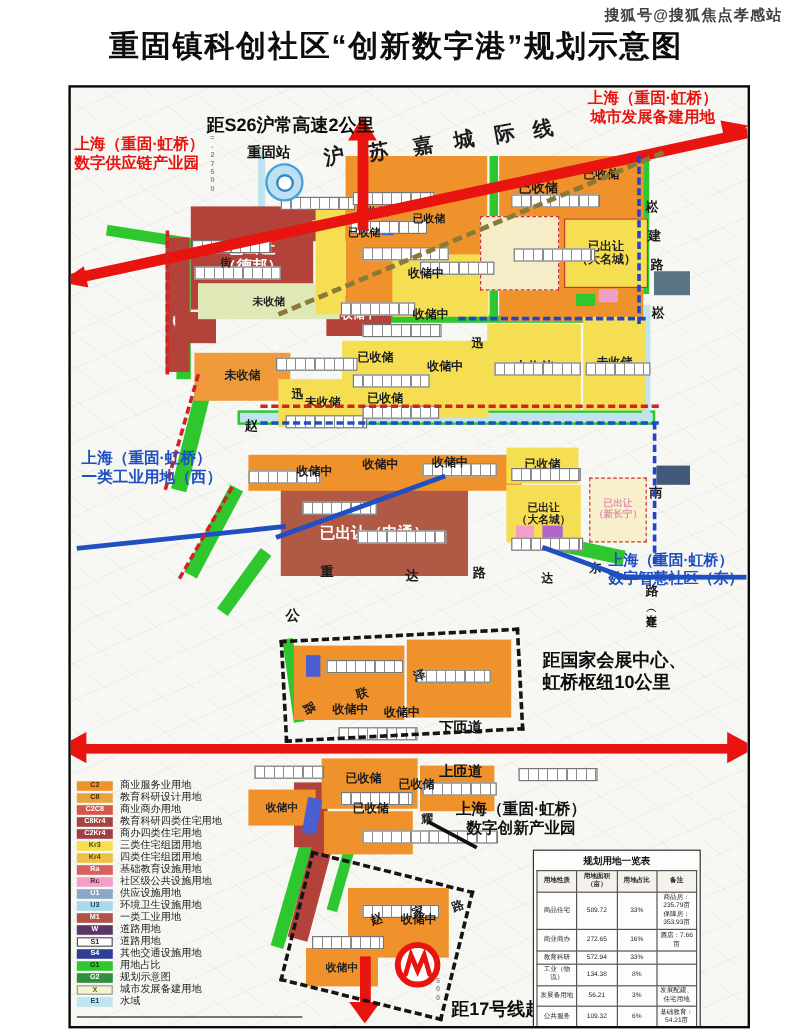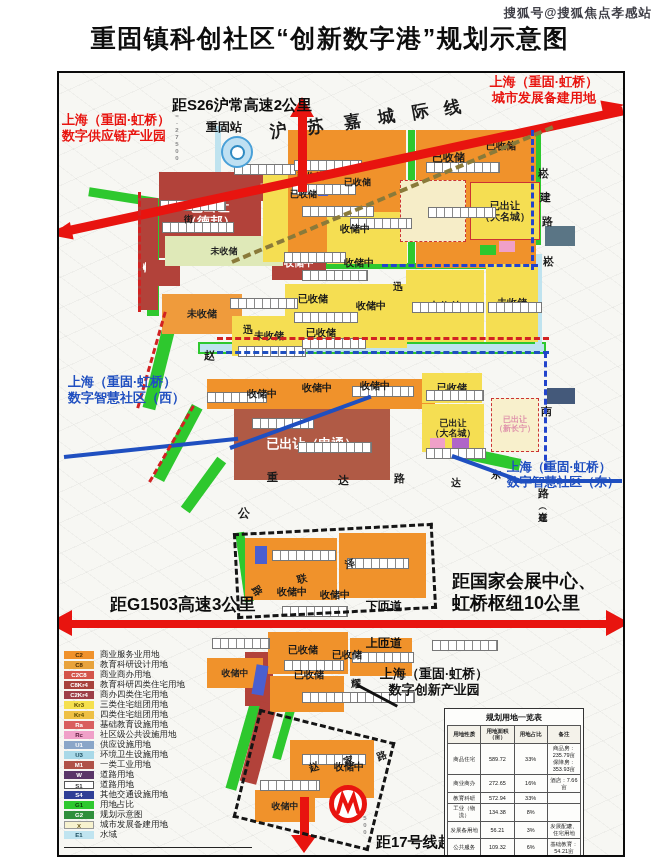--- a/index.html
+++ b/index.html
@@ -271,33 +271,32 @@
     <div class="callout" style="left:462px;top:72px;width:160px;text-align:center;font-size:13px;color:#e8140f;">
       <div>上海（重固·虹桥）</div>
         <div>城市发展备建用地</div>
     </div>
     <div class="callout" style="left:60px;top:110px;font-size:13px;color:#e8140f;">
       <div>上海（重固·虹桥）</div>
         <div>数字供应链产业园</div>
     </div>
     <div class="callout" style="left:66px;top:372px;font-size:13px;color:#1f4fc0;">
       <div>上海（重固·虹桥）</div>
-        <div>数字智慧社区（西）</div>
+        <div>一类工业用地（西）</div>
     </div>
     <div class="callout" style="left:505px;top:458px;font-size:12.5px;color:#1f4fc0;">
       <div>上海（重固·虹桥）</div>
         <div>数字智慧社区（东）</div>
     </div>
     <div class="callout" style="left:378px;top:664px;font-size:13px;color:#111;text-align:center;">
       <div>上海（重固·虹桥）</div>
         <div>数字创新产业园</div>
     </div>
     <div class="abs" style="left:352px;top:692px;width:46px;height:3px;background:#111;transform:rotate(28deg);"></div>
-    <div class="callout" style="left:108px;top:593px;font-size:17px;color:#0d0d0d;">距G1503高速3公里</div>
-    <div class="callout" style="left:450px;top:569px;font-size:18px;color:#0d0d0d;">
+    <div class="callout" style="left:450px;top:540px;font-size:15px;color:#0d0d0d;">
       <div>距国家会展中心、</div>
         <div>虹桥枢纽10公里</div>
     </div>
     <div class="callout" style="left:364px;top:597px;font-size:12px;color:#111;">下匝道</div>
     <div class="callout" style="left:364px;top:634px;font-size:12px;color:#111;">上匝道</div>
     <div class="callout" style="left:374px;top:831px;font-size:15px;color:#0d0d0d;">距17号线赵巷站1公里</div>
 
     <svg id="metro-logo" viewBox="0 0 40 40">
       <circle cx="20" cy="20" r="16.5" fill="#ffffff" stroke="#e8140f" stroke-width="5"></circle>
       <path d="M10 28 L14.5 12 L20 25 L25.5 12 L30 28" fill="none" stroke="#e8140f" stroke-width="4" stroke-linecap="round"></path>

